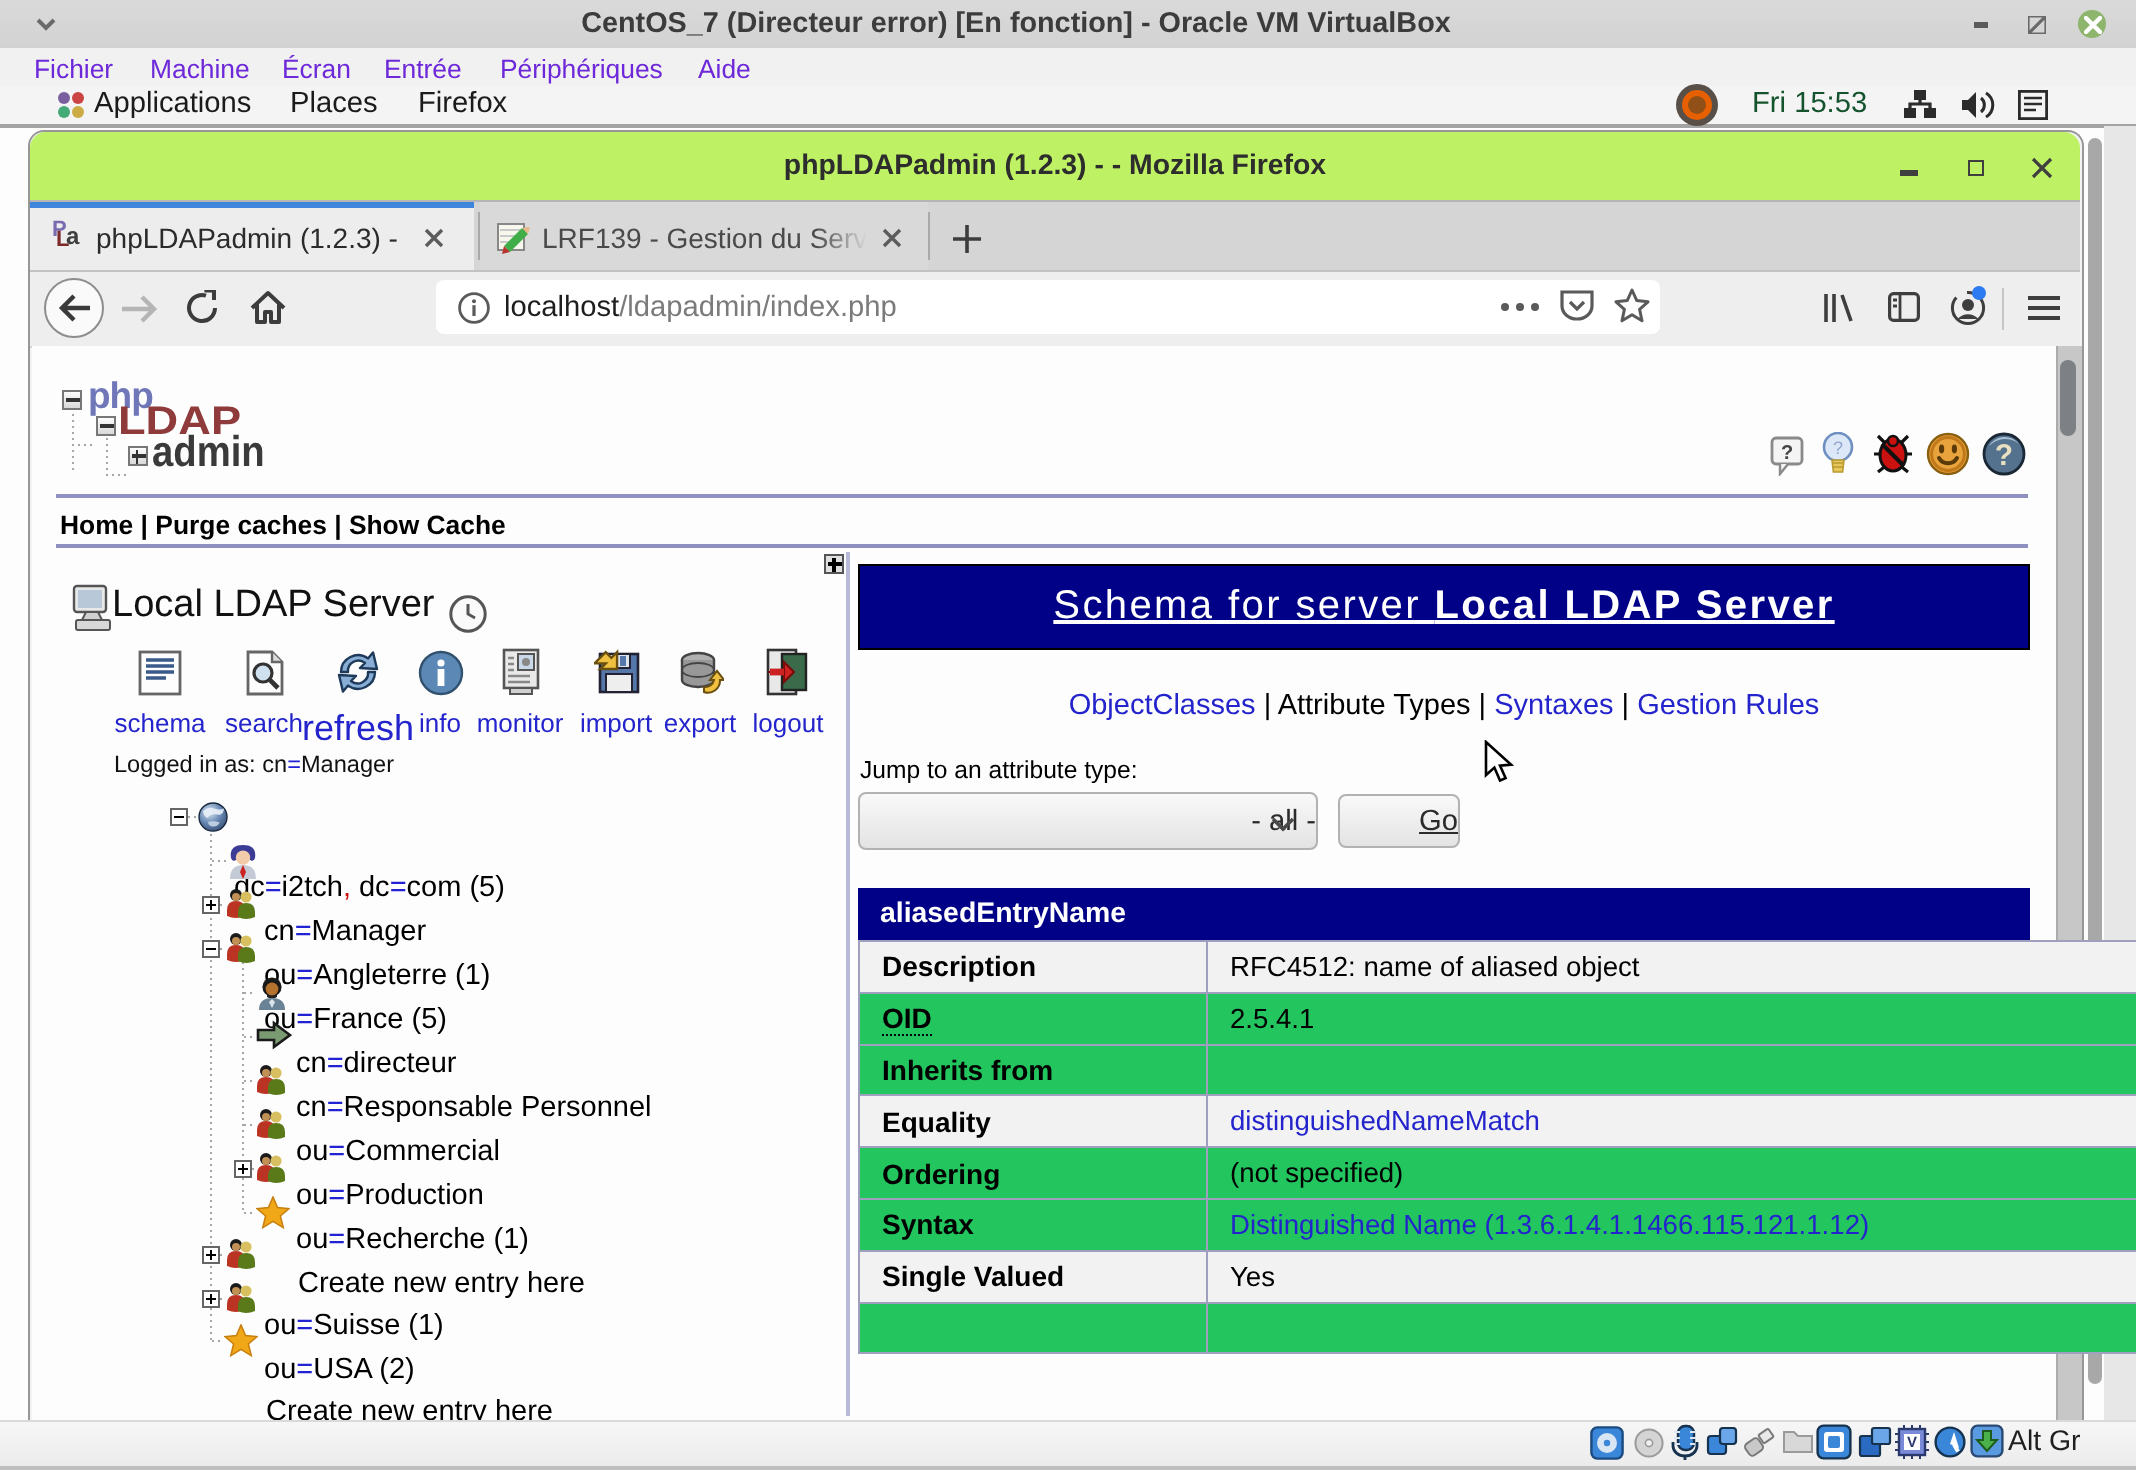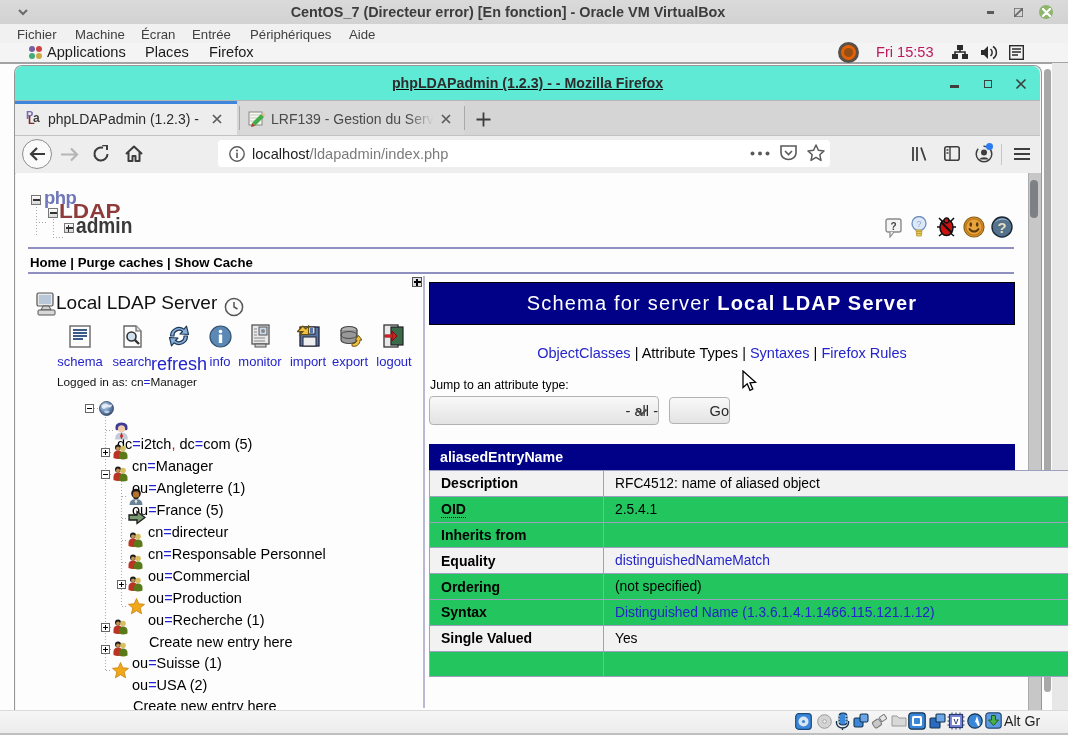--- a/index.html
+++ b/index.html
@@ -1,32 +1,32 @@
 <!DOCTYPE html>
 <html><head><meta charset="utf-8">
 <style>
   html,body{margin:0;padding:0;}
   body{width:1068px;height:735px;overflow:hidden;position:relative;background:#fdfdfd;
        font-family:"Liberation Sans",sans-serif;}
   .abs{position:absolute;}
-  .ctr{display:flex;align-items:center;justify-content:center;}
+  .ctr{display:flex;align-items:center;justify-content:center;text-decoration:underline;}
   .vct{display:flex;align-items:center;}
   
   #vtitle{left:0;top:0;width:1068px;height:24px;background:linear-gradient(#dadada,#d2d2d2);}
   #vtitle .t{width:1016px;text-align:center;line-height:24px;font-size:14.4px;font-weight:bold;color:#3c3c3c;}
-  #vmenu{left:0;top:24px;width:1068px;height:19px;background:#f1f1f1;font-size:13.2px;color:#404040;}
+  #vmenu{left:0;top:24px;width:1068px;height:19px;background:#f1f1f1;font-size:13.2px;color:#6d28d9;}
   #vmenu span{position:absolute;top:2.5px;}
   #gbar{left:0;top:43px;width:1068px;height:19px;background:#f4f4f4;border-bottom:2px solid #a3a3a3;
         font-size:14.6px;color:#1b1b1b;}
   #vstatus{left:0;top:710px;width:1068px;height:22px;background:linear-gradient(#f6f6f6,#ececec);border-top:1px solid #dadada;}
   #vstatusb{left:0;top:733px;width:1068px;height:2px;background:#bfbfbf;}
   
   #ffwin{left:14px;top:65px;width:1026px;height:645px;border:1px solid #979797;border-bottom:none;
          border-radius:8px 8px 0 0;background:#f3f3f3;}
-  #fftitle{left:15px;top:66px;width:1025px;height:34px;border-radius:8px 8px 0 0;background:#5eead4;text-decoration:underline;}
+  #fftitle{left:15px;top:66px;width:1025px;height:34px;border-radius:8px 8px 0 0;background:#bef264;}
   #fftitle .t{width:100%;text-align:center;line-height:35px;font-size:14.2px;font-weight:bold;color:#2d2d2d;}
   #fftabs{left:15px;top:100px;width:1025px;height:35px;background:#d5d5d5;border-top:1px solid #b5b5b5;box-sizing:border-box;}
   #tab1{left:15px;top:101px;width:222px;height:34px;background:#ededed;}
   #tab1s{left:15px;top:101px;width:222px;height:3px;background:#3e86dc;}
   #tab2{left:240px;top:101px;width:224px;height:34px;background:#d9d9d9;}
   .tabtxt{font-size:14px;color:#2b2b2b;white-space:nowrap;}
   #ffnav{left:15px;top:135px;width:1025px;height:37px;background:#eeeeee;border-top:1px solid #c2c2c2;
          border-bottom:1px solid #d4d4d4;box-sizing:content-box;}
   #urlbar{left:218px;top:140px;width:612px;height:27px;background:#ffffff;border-radius:4px;}
   #ffcontent{left:16px;top:173px;width:1012px;height:537px;background:#fdfdfd;}
@@ -90,21 +90,21 @@
     <circle cx="4" cy="11" r="3" fill="#4a7"></circle>
       <circle cx="11" cy="11" r="3" fill="#ca4"></circle>
     </svg>
   <span class="abs" style="left:47px;top:1px">Applications</span>
   <span class="abs" style="left:145px;top:1px">Places</span>
   <span class="abs" style="left:209px;top:1px">Firefox</span>
   <div class="abs" style="left:838px;top:-1px;width:21px;height:21px;border-radius:50%;background:#585048;overflow:hidden">
     <div class="abs" style="left:3px;top:3px;width:15px;height:15px;border-radius:50%;background:#e66000"></div>
     <div class="abs" style="left:6px;top:6px;width:9px;height:9px;border-radius:50%;background:#915017"></div>
   </div>
-  <span class="abs" style="left:876px;top:1px;color:#be185d">Fri 15:53</span>
+  <span class="abs" style="left:876px;top:1px;color:#14532d">Fri 15:53</span>
   <svg class="abs" style="left:952px;top:2px" width="16" height="15" viewBox="0 0 16 15">
     <rect x="5" y="0" width="6" height="5" fill="#2b2b2b"></rect>
       <rect x="0" y="9" width="6" height="5" fill="#2b2b2b"></rect>
     <rect x="10" y="9" width="6" height="5" fill="#2b2b2b"></rect>
       <path d="M8 5 V7 M3 9 V7 H13 V9" stroke="#2b2b2b" stroke-width="1.6" fill="none"></path>
     </svg>
   <svg class="abs" style="left:981px;top:2px" width="17" height="15" viewBox="0 0 17 15">
     <path d="M0 5 H3 L7 1 V14 L3 10 H0 Z" fill="#2b2b2b"></path>
     <path d="M9.5 4 A4.5 4.5 0 0 1 9.5 11 M12 1.5 A7 7 0 0 1 12 13.5" stroke="#2b2b2b" stroke-width="1.5" fill="none"></path>
     </svg>
@@ -455,21 +455,21 @@
       <path d="M8.5 0.5 L10.8 5.8 L16.5 6.3 L12.2 10 L13.6 15.8 L8.5 12.7 L3.4 15.8 L4.8 10 L0.5 6.3 L6.2 5.8 Z" fill="#f0a818" stroke="#c88010" stroke-width="0.8"></path>
     </g>
   </defs>
 </svg>
 <div class="abs" style="left:57px;top:375px;font-size:11.8px;color:#111">Logged in as: cn<span class="eq">=</span>Manager</div>
 
 <div class="abs ctr" style="left:429px;top:282px;width:586px;height:43px;background:#010187;border:1px solid #000;box-sizing:border-box;color:#fff;font-size:20px;letter-spacing:1.2px">
   <span>Schema for server&nbsp;<b>Local LDAP Server</b></span>
   </div>
 <div class="abs" style="left:429px;top:345px;width:586px;text-align:center;font-size:14.5px;color:#000">
-  <span class="link">ObjectClasses</span> | Attribute Types | <span class="link">Syntaxes</span> | <span class="link">Firefox Rules</span></div>
+  <span class="link">ObjectClasses</span> | Attribute Types | <span class="link">Syntaxes</span> | <span class="link">Gestion Rules</span></div>
 <div class="abs" style="left:430px;top:378px;font-size:12.3px;color:#000">Jump to an attribute type:</div>
 <div class="abs gtk vct" style="left:429px;top:396px;width:230px;height:29px;font-size:14.6px;color:#2a2a2a">
   <span style="margin-left:16px">- all -</span>
   <svg class="abs" style="right:10px;top:11px" width="13" height="8" viewBox="0 0 13 8">
       <path d="M1.5 1.5 L6.5 6.5 L11.5 1.5" fill="none" stroke="#4a4a4a" stroke-width="1.8"></path>
     </svg>
   </div>
 <div class="abs gtk ctr" style="left:669px;top:397px;width:61px;height:27px;font-size:14.6px;color:#2a2a2a">Go</div>
 
 <div class="abs vct" id="tblhead">

